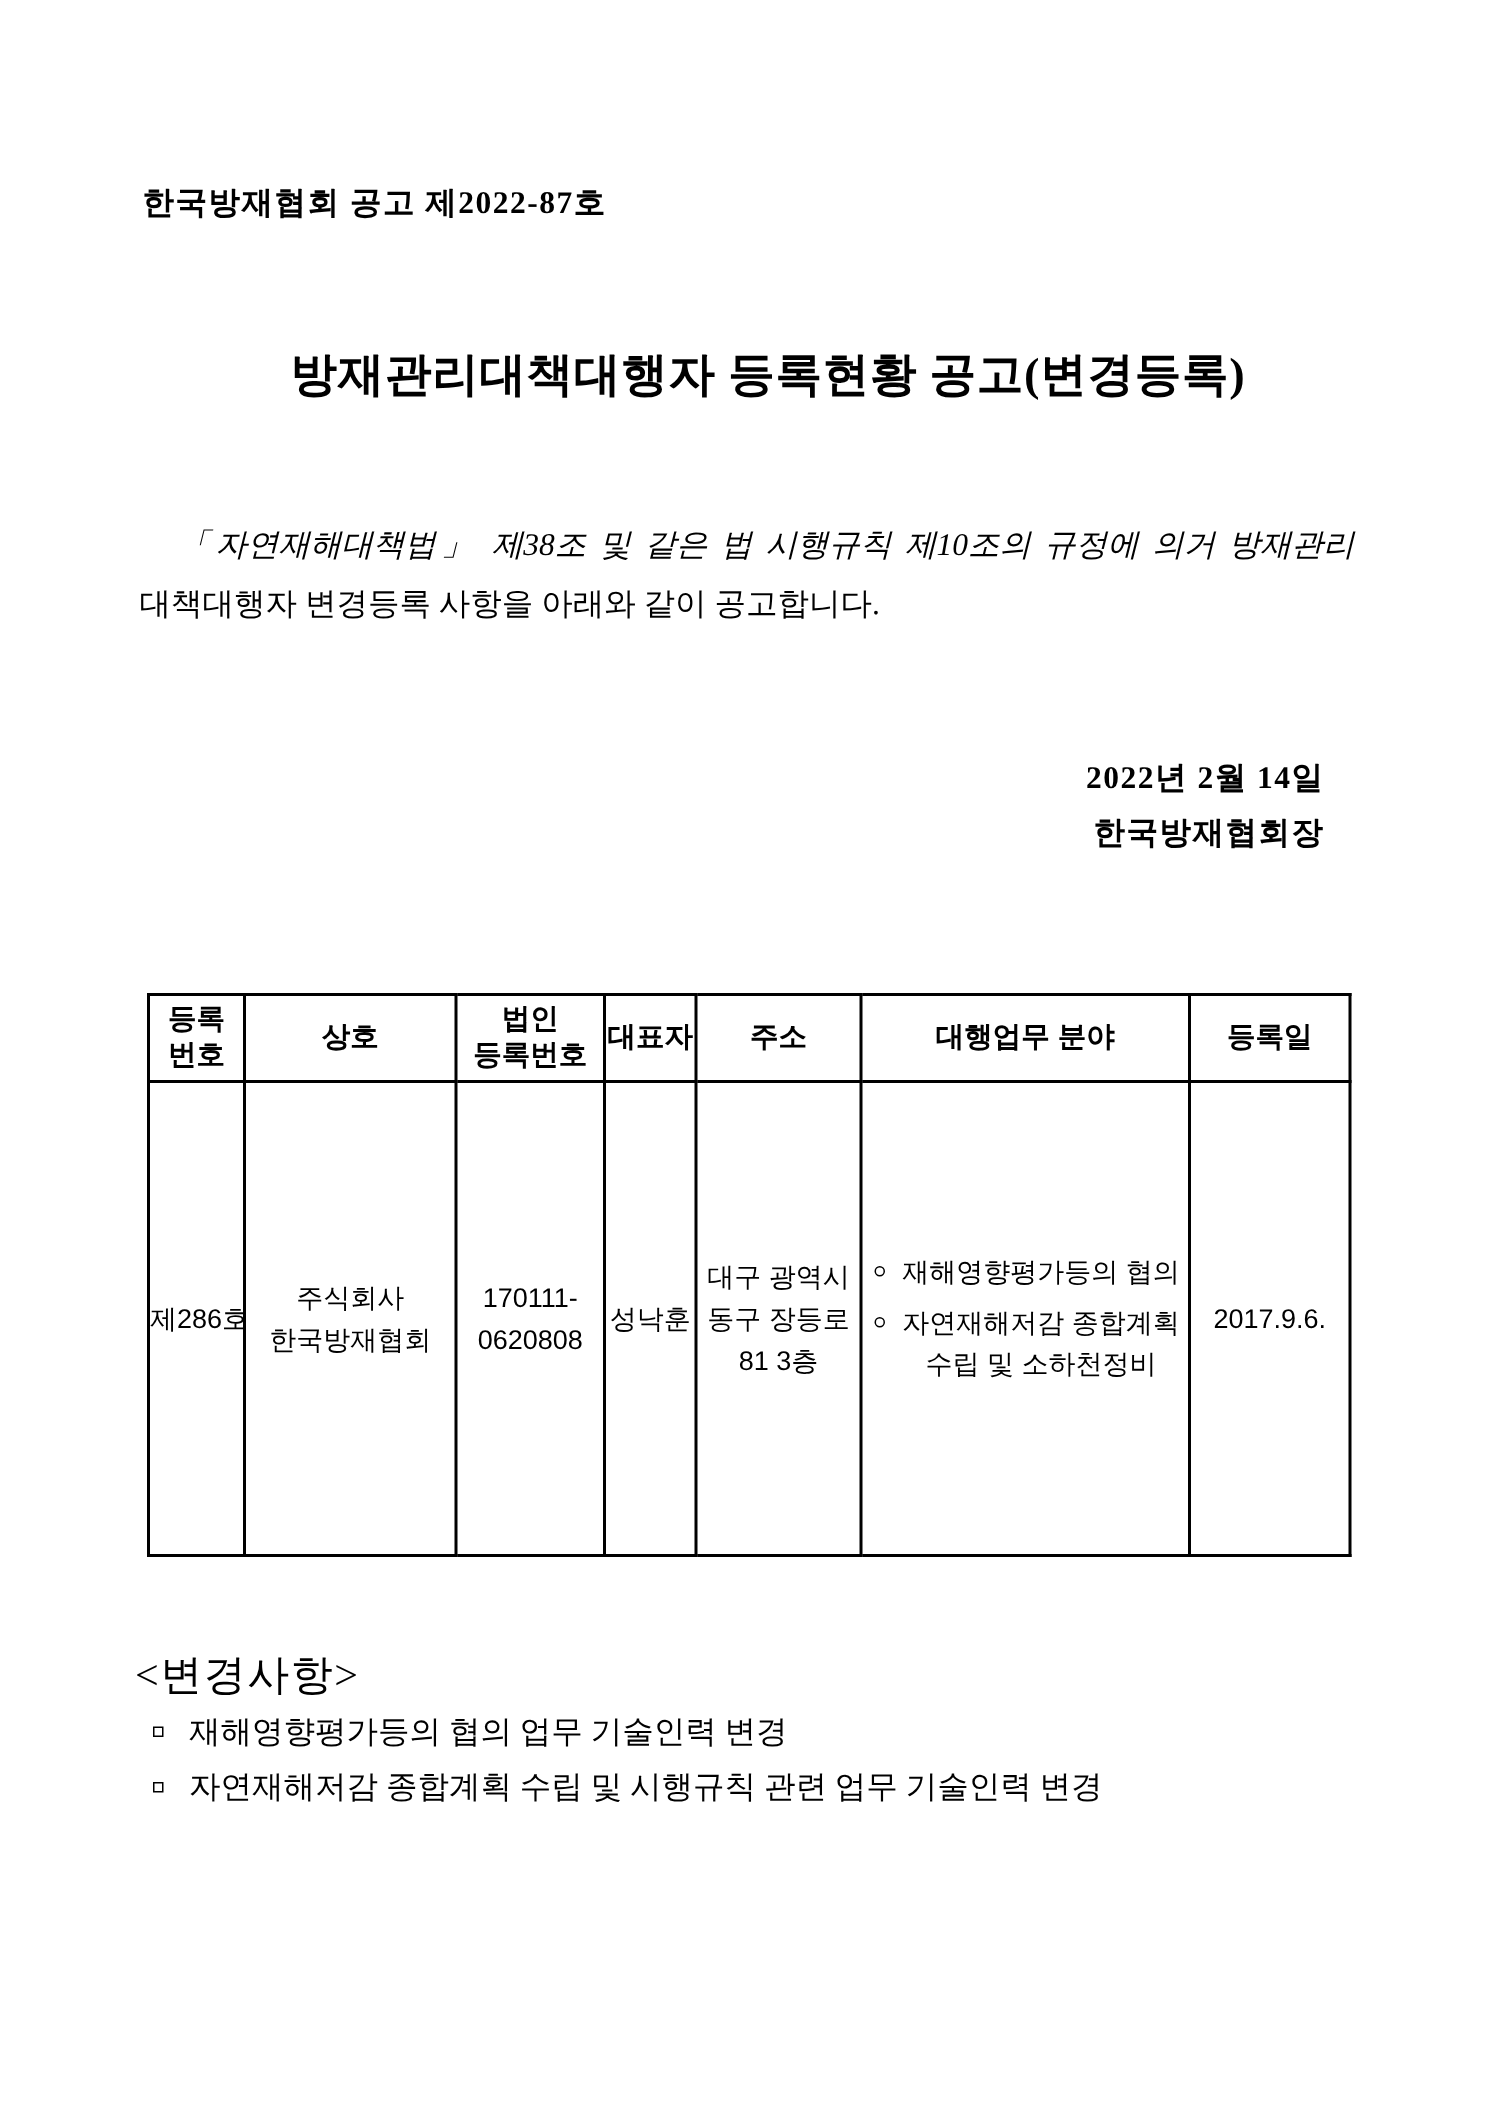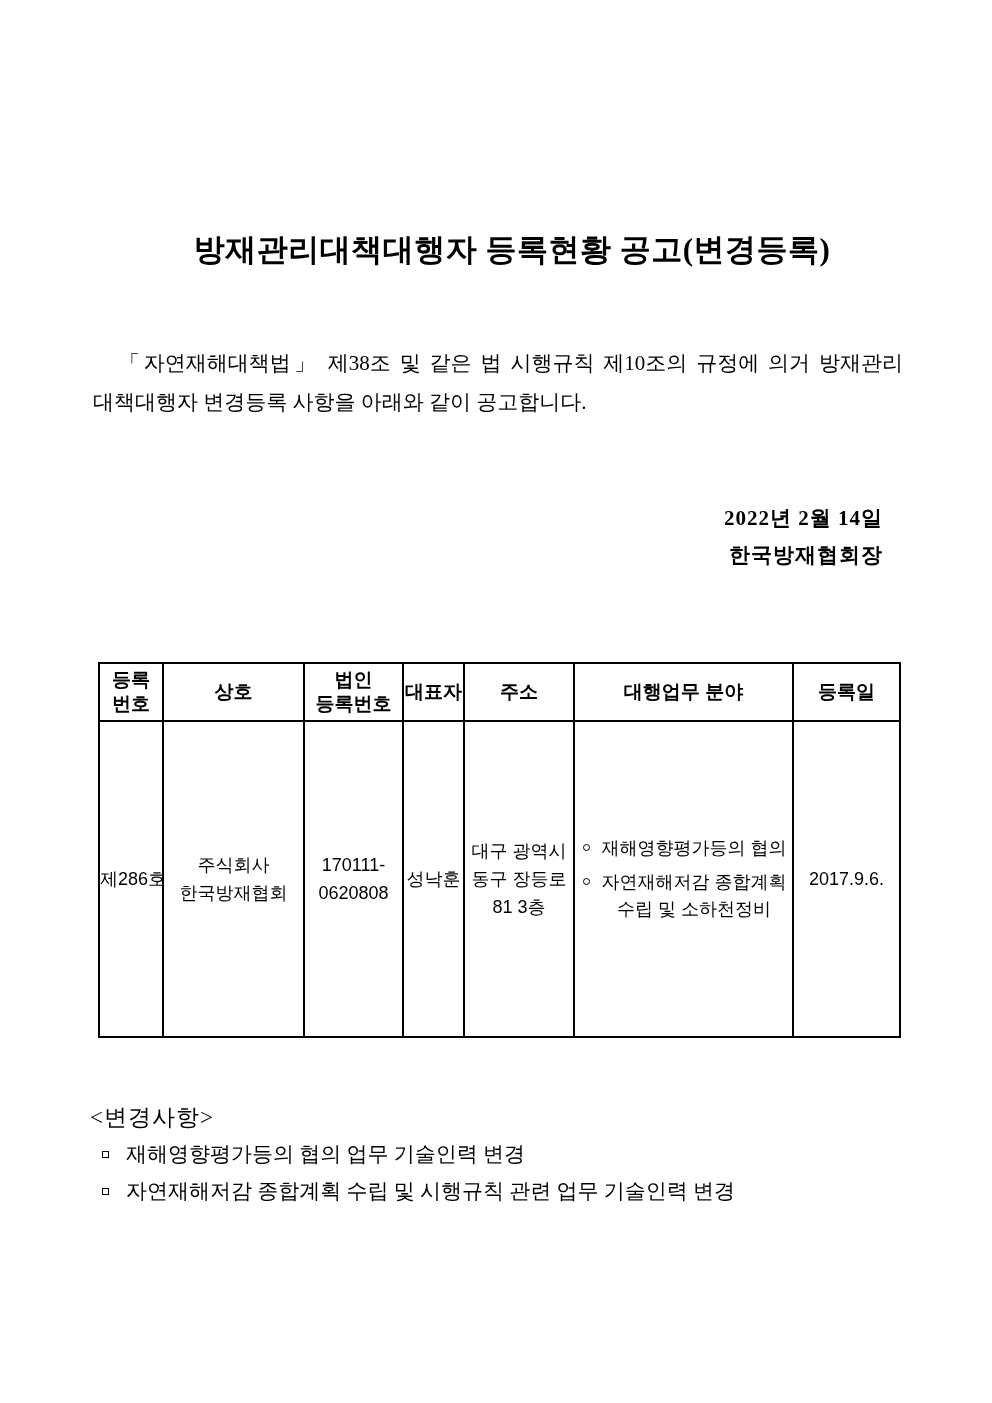--- a/index.html
+++ b/index.html
@@ -44,20 +44,21 @@
     left: 93px;
     top: 344px;
     width: 810px;
     font-size: 21px;
     line-height: 39px;
   }
   .body-par .line1 {
     text-indent: 26px;
     text-align: justify;
     text-align-last: justify;
+    font-style: italic;
   }
   .body-par .line2 { text-align: left; }
 
   
   .date-block {
     position: absolute;
     right: 109px;
     top: 500px;
     text-align: right;
     font-size: 21px;
@@ -115,21 +116,21 @@
     box-sizing: border-box;
     border: 1.5px solid #000000;
     border-radius: 50%;
   }
 
   
   .changes-heading {
     position: absolute;
     left: 90px;
     top: 1104px;
-    font-size: 23px;
+    font-size: 28px;
     line-height: 28px;
     letter-spacing: 1px;
   }
   .change-item {
     position: absolute;
     left: 102px;
     font-size: 21px;
     line-height: 28px;
   }
   .change-item.item1 { top: 1140px; }
@@ -143,20 +144,21 @@
     margin-right: 17px;
     margin-bottom: 3px;
     vertical-align: middle;
   }
 </style>
 </head>
 <body>
 
 <div class="page">
 
+  <div class="doc-number">한국방재협회 공고 제2022-87호</div>
 
   <h1 class="title">방재관리대책대행자 등록현황 공고(변경등록)</h1>
 
   <div class="body-par">
     <div class="line1">「자연재해대책법」 제38조 및 같은 법 시행규칙 제10조의 규정에 의거 방재관리</div>
     <div class="line2">대책대행자 변경등록 사항을 아래와 같이 공고합니다.</div>
   </div>
 
   <div class="date-block">
     <div>2022년 2월 14일</div>

